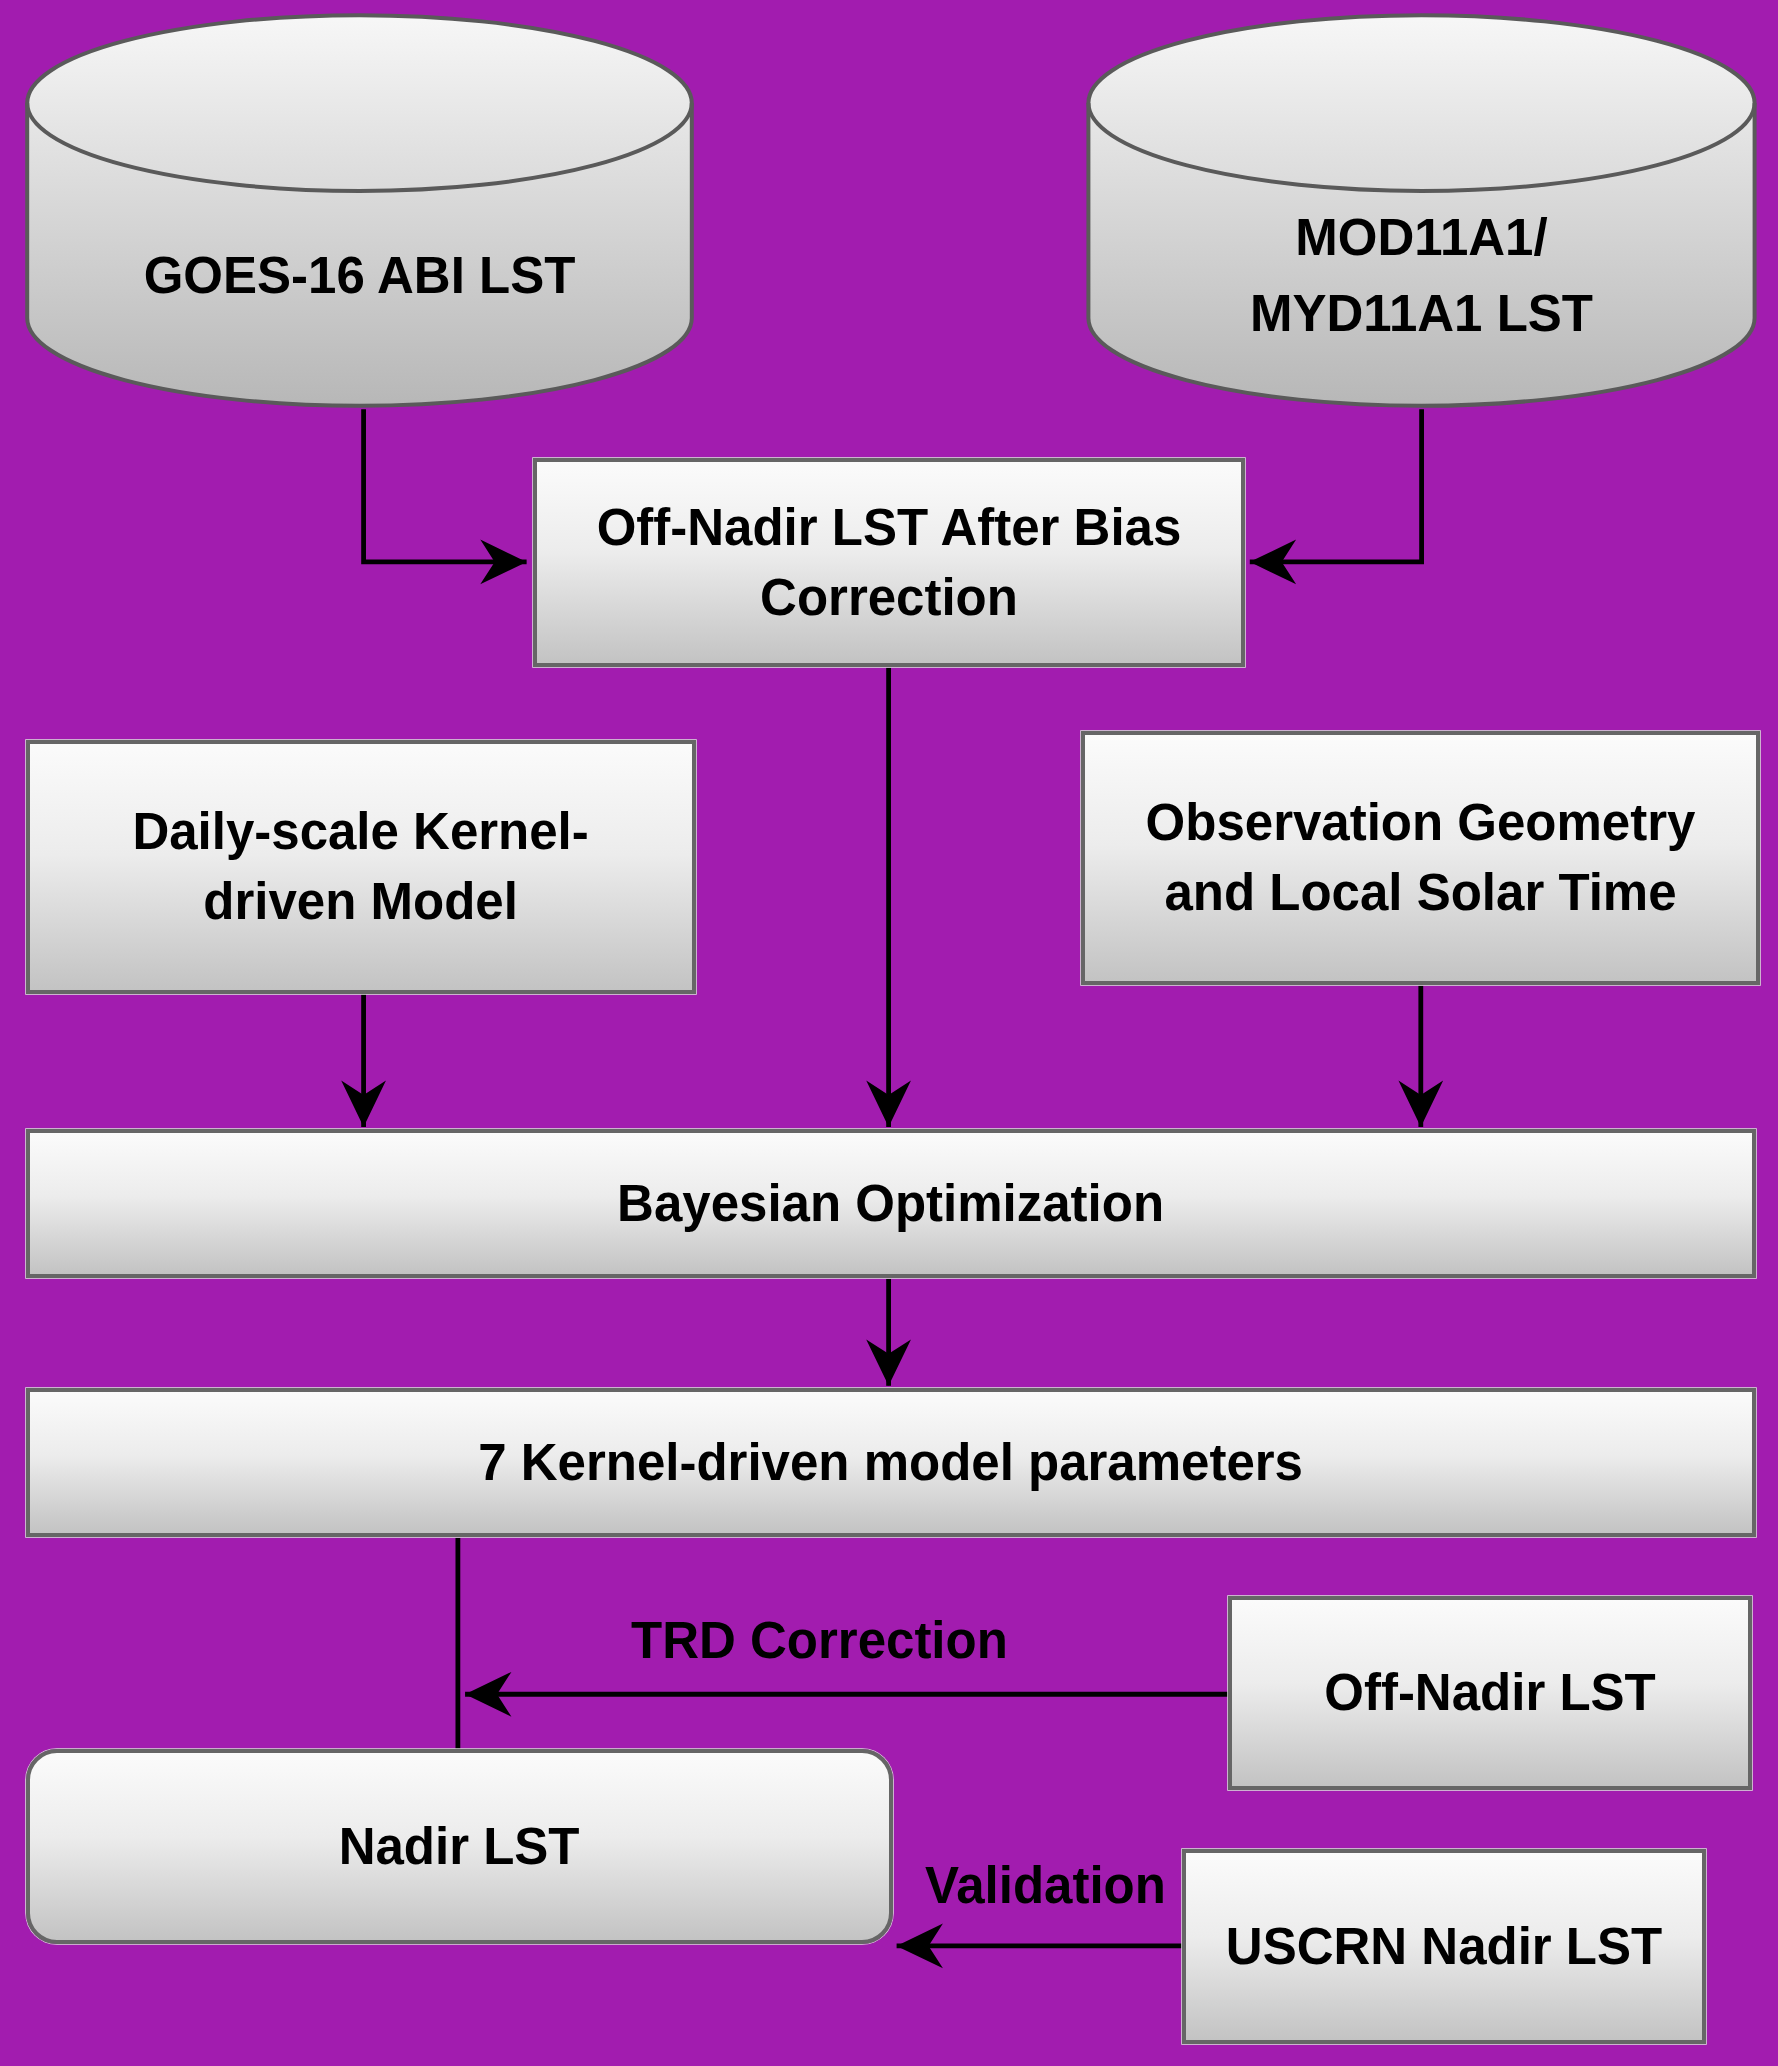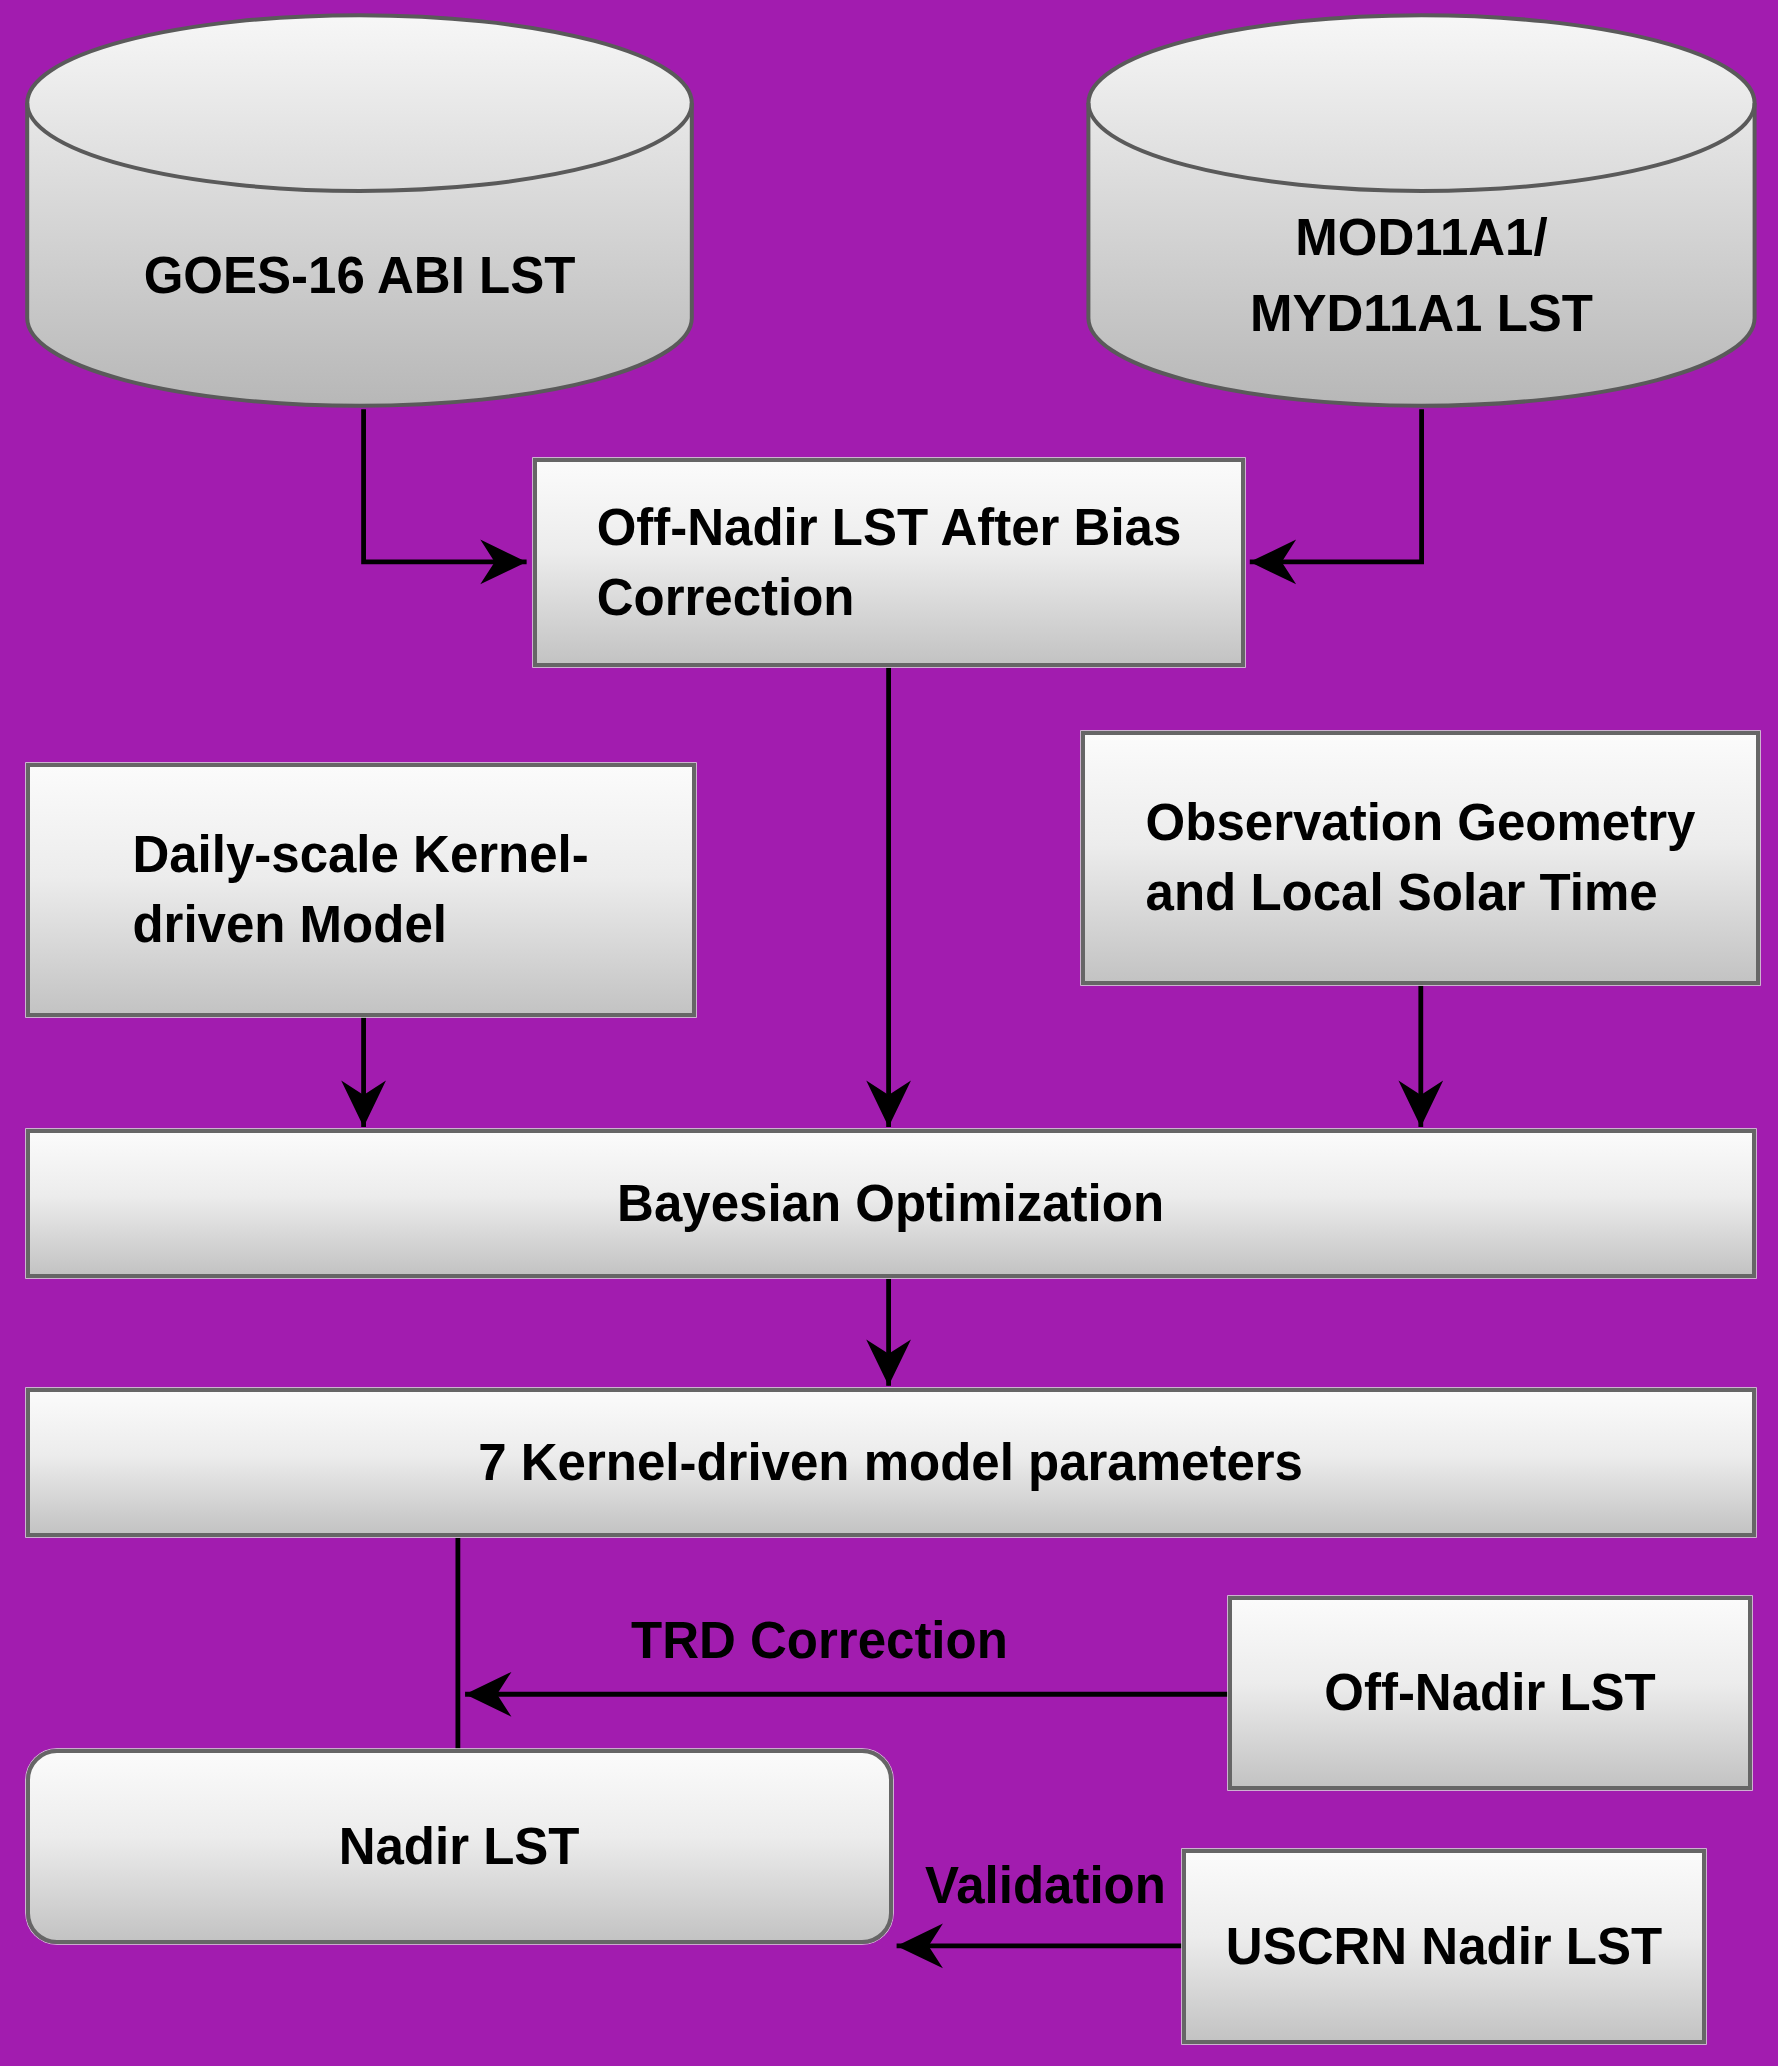--- a/index.html
+++ b/index.html
@@ -10,20 +10,21 @@
     font-family:"Liberation Sans","DejaVu Sans",sans-serif;
     color:#000;
   }
   .edges{position:absolute;left:0;top:0;width:1778px;height:2066px;}
   .node{
     position:absolute;
     box-sizing:border-box;
     border:4.8px solid #666666;
     background:linear-gradient(180deg,#fbfbfb 0%,#ececec 45%,#c3c3c3 100%);
     display:flex;align-items:center;justify-content:center;
+    text-align:center;
     font-weight:bold;
     font-size:51px;
     line-height:70px;
     white-space:pre-line;
     box-shadow:0 0 0 0.8px #d9d9d9;
   }
   .cyl{position:absolute;}
   .cyl svg{position:absolute;left:0;top:0;}
   .cyl-label{
     position:absolute;left:0;top:148px;width:100%;height:232px;
@@ -86,21 +87,21 @@
       <path d="M4,114 A417,110 0 0 1 838,114 L838,383 A417,110 0 0 1 4,383 Z" fill="url(#cylg2)" stroke="#5a5a5a" stroke-width="5"></path>
       <path d="M4,114 A417,110 0 0 0 838,114" fill="none" stroke="#5a5a5a" stroke-width="5"></path>
     </svg>
     <div class="cyl-label">MOD11A1/
 MYD11A1 LST</div>
   </div>
 
   <div class="node" style="left:533px;top:458px;width:712px;height:209px;">Off-Nadir LST After Bias
 Correction</div>
 
-  <div class="node" style="left:25.6px;top:763px;width:670px;height:254px;">Daily-scale Kernel-
+  <div class="node" style="left:25.6px;top:740px;width:670px;height:254px;">Daily-scale Kernel-
 driven Model</div>
 
   <div class="node" style="left:1081px;top:731px;width:679px;height:254px;">Observation Geometry
 and Local Solar Time</div>
 
   <div class="node" style="left:25.6px;top:1129px;width:1730px;height:149px;">Bayesian Optimization</div>
 
   <div class="node" style="left:25.6px;top:1388px;width:1730px;height:149px;">7 Kernel-driven model parameters</div>
 
   <div class="node" style="left:1228px;top:1596px;width:524px;height:194px;">Off-Nadir LST</div>

